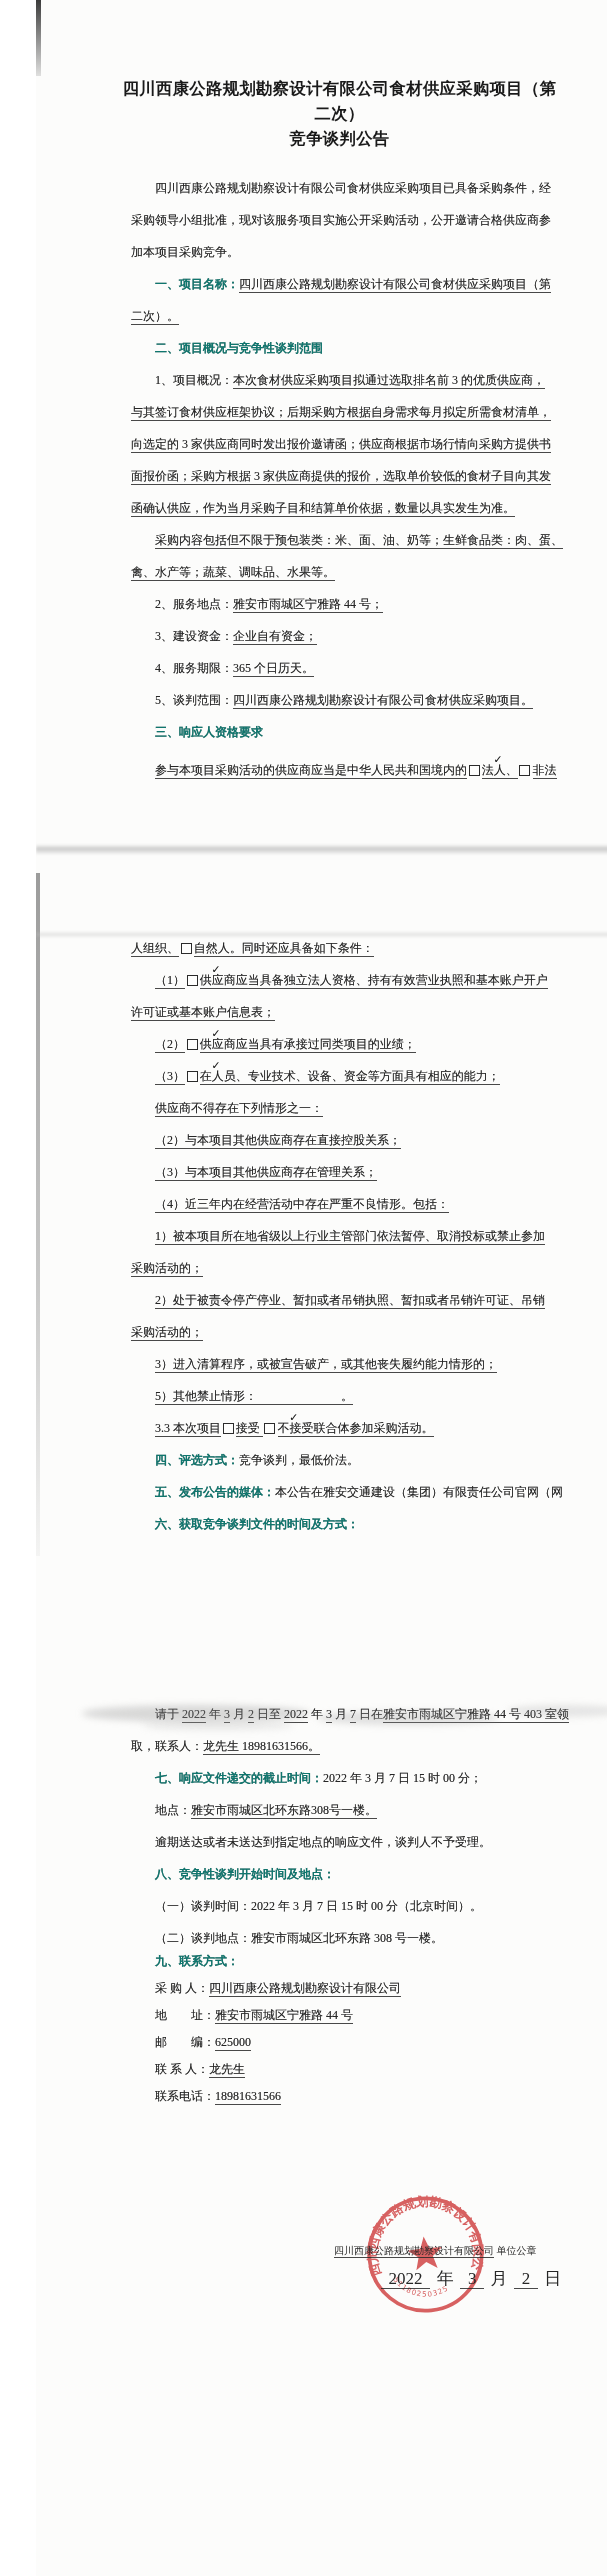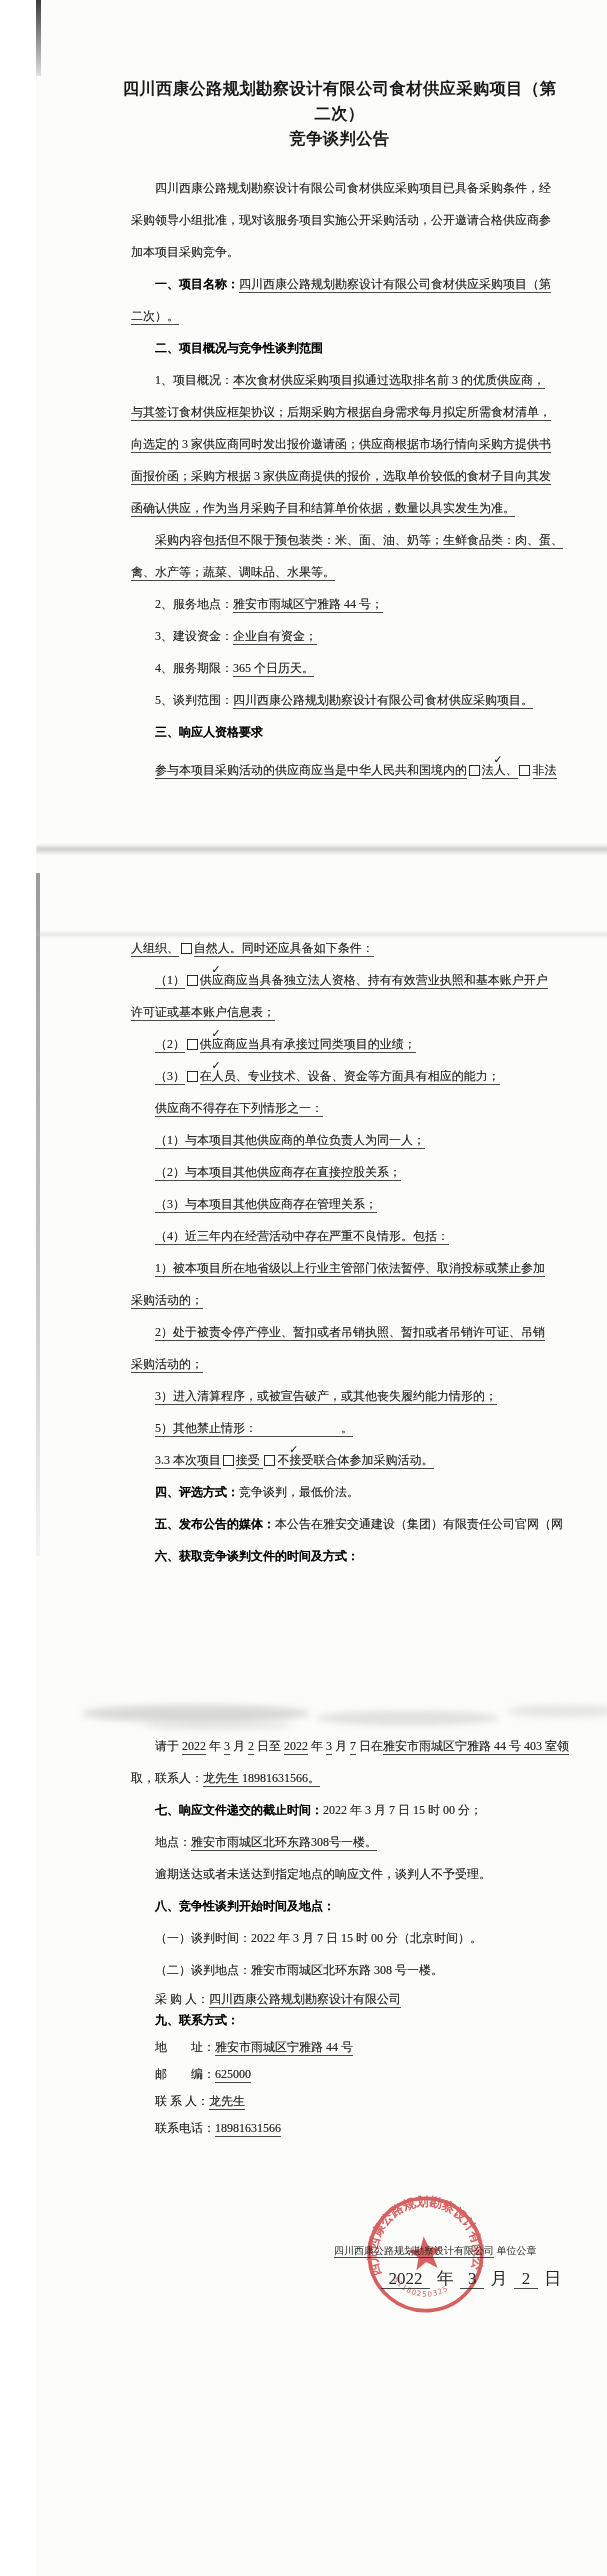--- a/index.html
+++ b/index.html
@@ -26,21 +26,21 @@
     height:32px;line-height:32px;
     font-size:12px;white-space:nowrap;
     text-shadow:0 0 0.3px rgba(20,20,20,0.45);
   }
   .indent{text-indent:24px;}
   .tight{height:27px;line-height:27px;}
   .pull-up{margin-top:-6px;}
   .gap-sm{margin-top:6px;}
   .page-gap-1{height:146px;}
   .page-gap-2{height:158px;}
-  .b{font-weight:700;color:#000000;}
+  .b{font-weight:700;color:#0f766e;}
   .u{border-bottom:1.1px solid rgba(40,40,40,0.85);padding-bottom:0.8px;}
   
   .cb{
     display:inline-block;width:9px;height:9px;
     border:1.1px solid #2b2b2b;position:relative;
     vertical-align:-1.5px;margin:0 2.3px 0 1.5px;background:rgba(255,255,255,0.6);
   }
   .cb .tick{
     position:absolute;left:0px;top:-12px;
     font-family:"DejaVu Sans",sans-serif;
@@ -111,21 +111,20 @@
       <div class="line indent"><span>5、谈判范围：</span><span class="u">四川西康公路规划勘察设计有限公司食材供应采购项目。</span></div>
       <div class="line indent"><span class="b">三、响应人资格要求</span></div>
       <div class="line indent gap-sm"><span class="u">参与本项目采购活动的供应商应当是中华人民共和国境内的</span><span class="cb"><span class="tick">✓</span></span><span class="u">法人、</span><span class="cb"></span><span class="u">非法</span></div>
       <div class="spacer page-gap-1"></div>
       <div class="line"><span class="u">人组织、</span><span class="cb"></span><span class="u">自然人。同时还应具备如下条件：</span></div>
       <div class="line indent"><span class="u">（1）</span><span class="cb"><span class="tick">✓</span></span><span class="u">供应商应当具备独立法人资格、持有有效营业执照和基本账户开户</span></div>
       <div class="line"><span class="u">许可证或基本账户信息表；</span></div>
       <div class="line indent"><span class="u">（2）</span><span class="cb"><span class="tick">✓</span></span><span class="u">供应商应当具有承接过同类项目的业绩；</span></div>
       <div class="line indent"><span class="u">（3）</span><span class="cb"><span class="tick">✓</span></span><span class="u">在人员、专业技术、设备、资金等方面具有相应的能力；</span></div>
       <div class="line indent"><span class="u">供应商不得存在下列情形之一：</span></div>
-      <div class="line indent"><span class="u">（1）与本项目其他供应商的单位负责人为同一人；</span></div>
       <div class="line indent"><span class="u">（2）与本项目其他供应商存在直接控股关系；</span></div>
       <div class="line indent"><span class="u">（3）与本项目其他供应商存在管理关系；</span></div>
       <div class="line indent"><span class="u">（4）近三年内在经营活动中存在严重不良情形。包括：</span></div>
       <div class="line indent"><span class="u">1）被本项目所在地省级以上行业主管部门依法暂停、取消投标或禁止参加</span></div>
       <div class="line"><span class="u">采购活动的；</span></div>
       <div class="line indent"><span class="u">2）处于被责令停产停业、暂扣或者吊销执照、暂扣或者吊销许可证、吊销</span></div>
       <div class="line"><span class="u">采购活动的；</span></div>
       <div class="line indent"><span class="u">3）进入清算程序，或被宣告破产，或其他丧失履约能力情形的；</span></div>
       <div class="line indent"><span class="u">5）其他禁止情形：</span><span class="u">　　　　　　　。</span></div>
       <div class="line indent"><span class="u">3.3 本次项目</span><span class="cb"></span><span class="u">接受 </span><span class="cb"><span class="tick">✓</span></span><span class="u">不接受联合体参加采购活动。</span></div>
@@ -134,22 +133,22 @@
       <div class="line indent"><span class="b">六、获取竞争谈判文件的时间及方式：</span></div>
       <div class="spacer page-gap-2"></div>
       <div class="line indent"><span>请于 </span><span class="u">2022</span><span> 年 </span><span class="u">3</span><span> 月 </span><span class="u">2</span><span> 日至 </span><span class="u">2022</span><span> 年 </span><span class="u">3</span><span> 月 </span><span class="u">7</span><span> 日在</span><span class="u">雅安市雨城区宁雅路 44 号 403 室领</span></div>
       <div class="line"><span>取，联系人：</span><span class="u">龙先生 18981631566。</span></div>
       <div class="line indent"><span class="b">七、响应文件递交的截止时间：</span><span>2022 年 3 月 7 日 15 时 00 分；</span></div>
       <div class="line indent"><span>地点：</span><span class="u">雅安市雨城区北环东路308号一楼。</span></div>
       <div class="line indent"><span>逾期送达或者未送达到指定地点的响应文件，谈判人不予受理。</span></div>
       <div class="line indent"><span class="b">八、竞争性谈判开始时间及地点：</span></div>
       <div class="line indent"><span>（一）谈判时间：2022 年 3 月 7 日 15 时 00 分（北京时间）。</span></div>
       <div class="line indent"><span>（二）谈判地点：雅安市雨城区北环东路 308 号一楼。</span></div>
+      <div class="line indent tight pull-up"><span class="b">九、联系方式：</span></div>
       <div class="line indent tight"><span>采 购 人：</span><span class="u">四川西康公路规划勘察设计有限公司</span></div>
-      <div class="line indent tight pull-up"><span class="b">九、联系方式：</span></div>
       <div class="line indent tight"><span>地　　址：</span><span class="u">雅安市雨城区宁雅路 44 号</span></div>
       <div class="line indent tight"><span>邮　　编：</span><span class="u">625000</span></div>
       <div class="line indent tight"><span>联 系 人：</span><span class="u">龙先生</span></div>
       <div class="line indent tight"><span>联系电话：</span><span class="u">18981631566</span></div>
     </div>
 
   <svg class="seal-svg" width="129" height="129" viewBox="0 0 170 170">
     <circle cx="85" cy="85" r="74" fill="none" stroke="#cf4040" stroke-width="5"></circle>
     <defs>
       <path id="arcTop" d="M 24.9,106.9 A 64,64 0 1 1 145.1,106.9" fill="none"></path>

